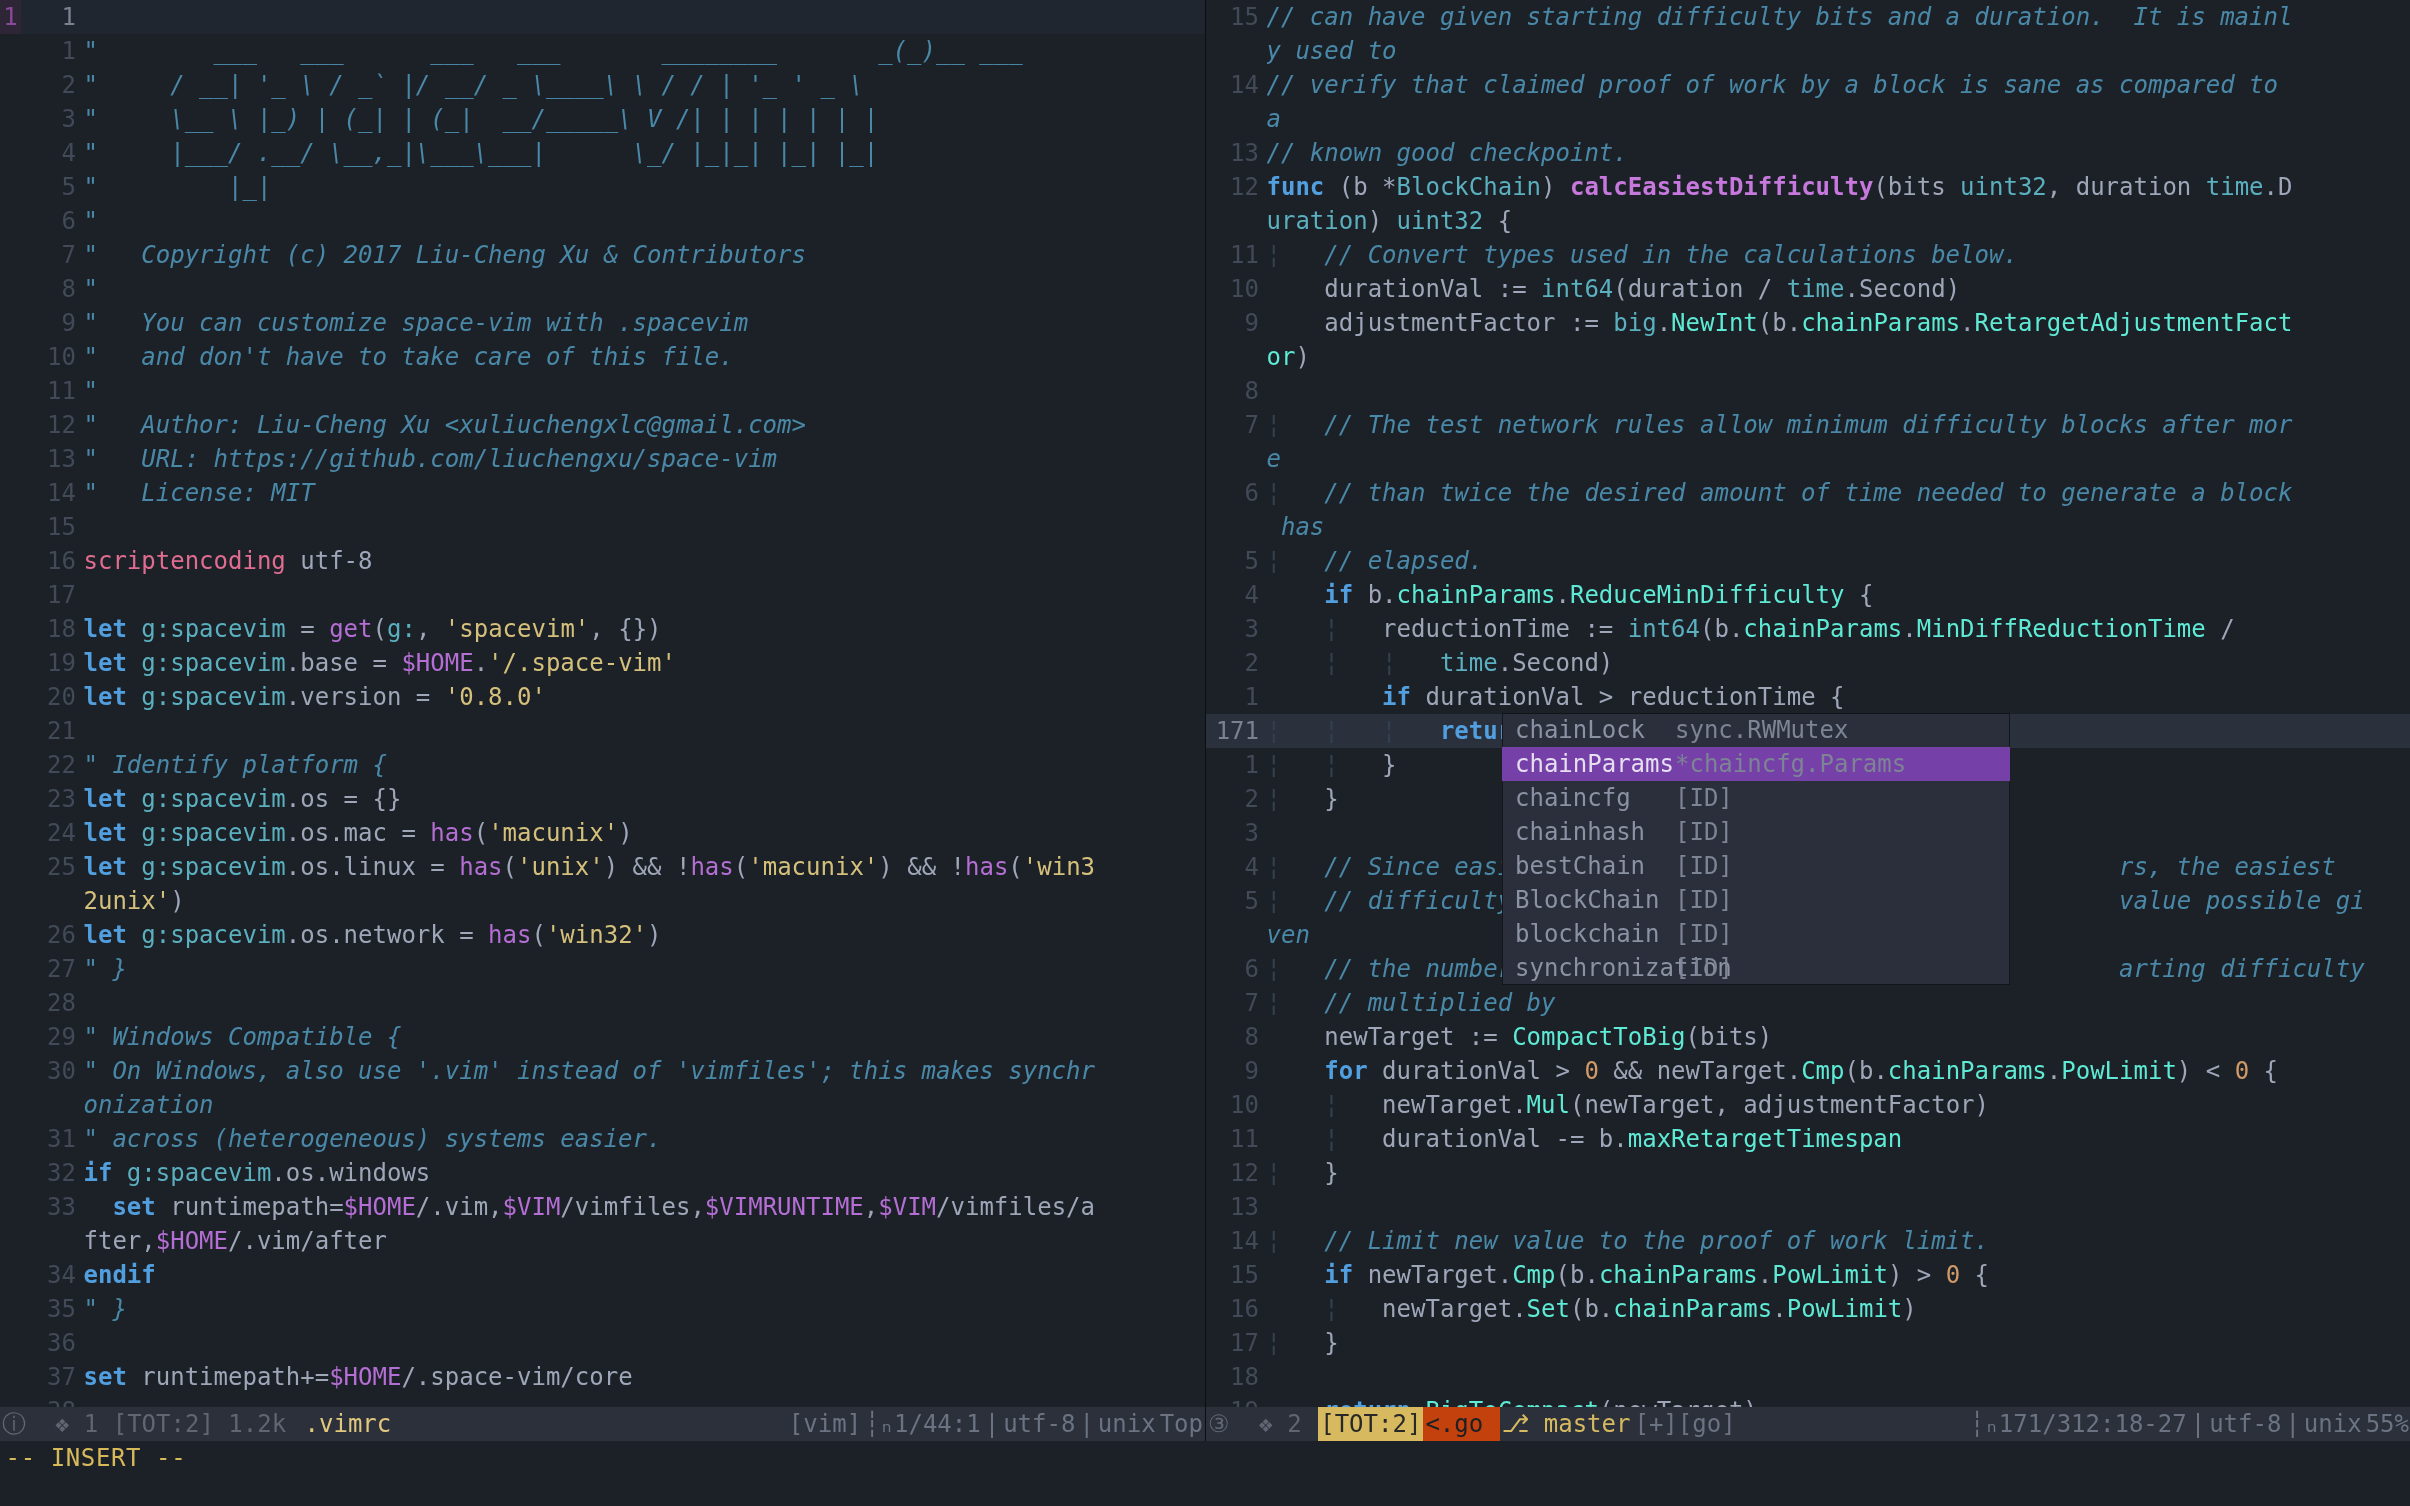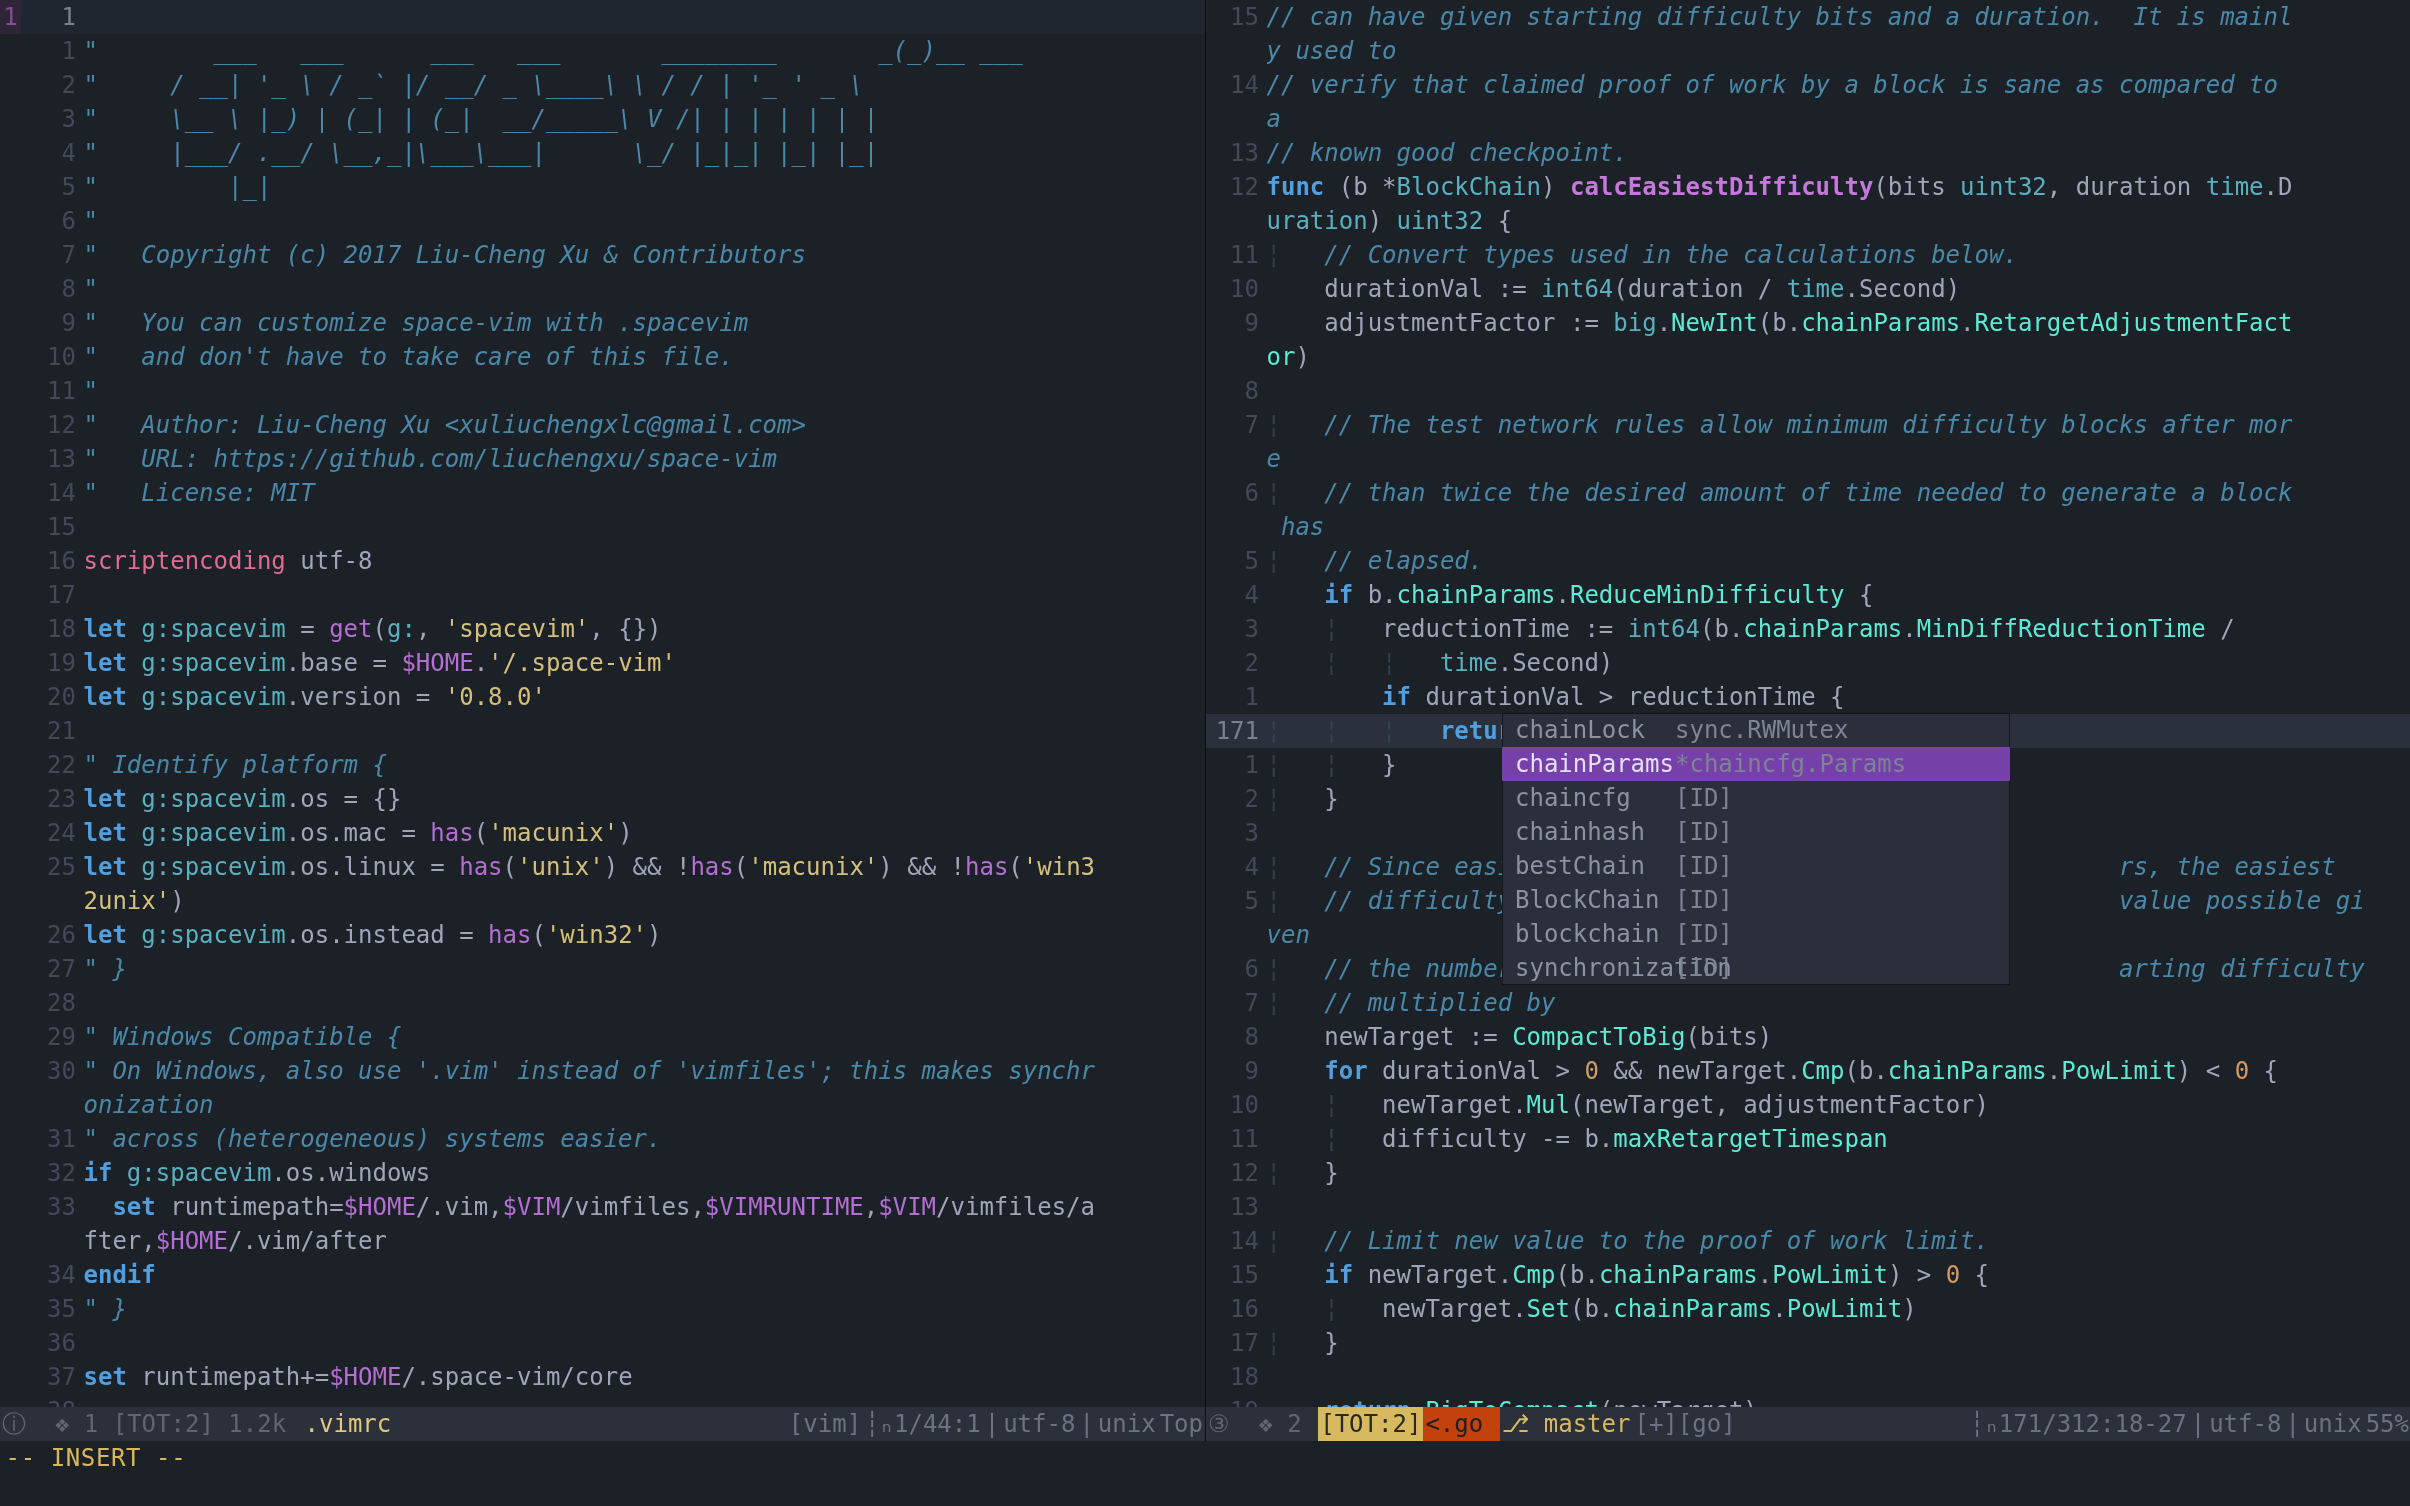--- a/index.html
+++ b/index.html
@@ -160,21 +160,21 @@
         <div class="row "><div class="left-sign blank"> </div><div class="gutter"><span>17</span></div><div class="txt"><span class="c-comment"></span></div></div>
         <div class="row "><div class="left-sign blank"> </div><div class="gutter"><span>18</span></div><div class="txt"><span class="c-key">let</span><span class="c-type"> g:spacevim</span><span class="c-plain"> = </span><span class="c-purple">get</span><span class="c-plain">(</span><span class="c-type">g:</span><span class="c-plain">, </span><span class="c-str">'spacevim'</span><span class="c-plain">, {})</span></div></div>
         <div class="row "><div class="left-sign blank"> </div><div class="gutter"><span>19</span></div><div class="txt"><span class="c-key">let</span><span class="c-type"> g:spacevim</span><span class="c-plain">.base = </span><span class="c-purple">$HOME</span><span class="c-plain">.</span><span class="c-str">'/.space-vim'</span></div></div>
         <div class="row "><div class="left-sign blank"> </div><div class="gutter"><span>20</span></div><div class="txt"><span class="c-key">let</span><span class="c-type"> g:spacevim</span><span class="c-plain">.version = </span><span class="c-str">'0.8.0'</span></div></div>
         <div class="row "><div class="left-sign blank"> </div><div class="gutter"><span>21</span></div><div class="txt"><span class="c-comment"></span></div></div>
         <div class="row "><div class="left-sign blank"> </div><div class="gutter"><span>22</span></div><div class="txt"><span class="c-comment">" Identify platform {</span></div></div>
         <div class="row "><div class="left-sign blank"> </div><div class="gutter"><span>23</span></div><div class="txt"><span class="c-key">let</span><span class="c-type"> g:spacevim</span><span class="c-plain">.os = {}</span></div></div>
         <div class="row "><div class="left-sign blank"> </div><div class="gutter"><span>24</span></div><div class="txt"><span class="c-key">let</span><span class="c-type"> g:spacevim</span><span class="c-plain">.os.mac = </span><span class="c-purple">has</span><span class="c-plain">(</span><span class="c-str">'macunix'</span><span class="c-plain">)</span></div></div>
         <div class="row "><div class="left-sign blank"> </div><div class="gutter"><span>25</span></div><div class="txt"><span class="c-key">let</span><span class="c-type"> g:spacevim</span><span class="c-plain">.os.linux = </span><span class="c-purple">has</span><span class="c-plain">(</span><span class="c-str">'unix'</span><span class="c-plain">) &amp;&amp; !</span><span class="c-purple">has</span><span class="c-plain">(</span><span class="c-str">'macunix'</span><span class="c-plain">) &amp;&amp; !</span><span class="c-purple">has</span><span class="c-plain">(</span><span class="c-str">'win3</span></div></div>
         <div class="row "><div class="left-sign blank"> </div><div class="gutter"><span> </span></div><div class="txt"><span class="c-str">2unix'</span><span class="c-plain">)</span></div></div>
-        <div class="row "><div class="left-sign blank"> </div><div class="gutter"><span>26</span></div><div class="txt"><span class="c-key">let</span><span class="c-type"> g:spacevim</span><span class="c-plain">.os.instead = </span><span class="c-purple">has</span><span class="c-plain">(</span><span class="c-str">'win32'</span><span class="c-plain">)</span></div></div>
+        <div class="row "><div class="left-sign blank"> </div><div class="gutter"><span>26</span></div><div class="txt"><span class="c-key">let</span><span class="c-type"> g:spacevim</span><span class="c-plain">.os.network = </span><span class="c-purple">has</span><span class="c-plain">(</span><span class="c-str">'win32'</span><span class="c-plain">)</span></div></div>
         <div class="row "><div class="left-sign blank"> </div><div class="gutter"><span>27</span></div><div class="txt"><span class="c-comment">" }</span></div></div>
         <div class="row "><div class="left-sign blank"> </div><div class="gutter"><span>28</span></div><div class="txt"><span class="c-comment"></span></div></div>
         <div class="row "><div class="left-sign blank"> </div><div class="gutter"><span>29</span></div><div class="txt"><span class="c-comment">" Windows Compatible {</span></div></div>
         <div class="row "><div class="left-sign blank"> </div><div class="gutter"><span>30</span></div><div class="txt"><span class="c-comment">" On Windows, also use '.vim' instead of 'vimfiles'; this makes synchr</span></div></div>
         <div class="row "><div class="left-sign blank"> </div><div class="gutter"><span> </span></div><div class="txt"><span class="c-comment">onization</span></div></div>
         <div class="row "><div class="left-sign blank"> </div><div class="gutter"><span>31</span></div><div class="txt"><span class="c-comment">" across (heterogeneous) systems easier.</span></div></div>
         <div class="row "><div class="left-sign blank"> </div><div class="gutter"><span>32</span></div><div class="txt"><span class="c-key">if</span><span class="c-type"> g:spacevim</span><span class="c-plain">.os.windows</span></div></div>
         <div class="row "><div class="left-sign blank"> </div><div class="gutter"><span>33</span></div><div class="txt"><span class="c-key">  set</span><span class="c-plain"> runtimepath</span><span class="c-plain">=</span><span class="c-purple">$HOME</span><span class="c-plain">/.vim,</span><span class="c-purple">$VIM</span><span class="c-plain">/vimfiles,</span><span class="c-purple">$VIMRUNTIME</span><span class="c-plain">,</span><span class="c-purple">$VIM</span><span class="c-plain">/vimfiles/a</span></div></div>
         <div class="row "><div class="left-sign blank"> </div><div class="gutter"><span> </span></div><div class="txt"><span class="c-plain">fter,</span><span class="c-purple">$HOME</span><span class="c-plain">/.vim/after</span></div></div>
         <div class="row "><div class="left-sign blank"> </div><div class="gutter"><span>34</span></div><div class="txt"><span class="c-key">endif</span></div></div>
@@ -225,21 +225,21 @@
         <div class="row"><div class="gutter rel"><span>2</span></div><div class="txt"><span class="c-indent">¦   </span><span class="c-plain">}</span></div></div>
         <div class="row"><div class="gutter rel"><span>3</span></div><div class="txt"><span class="c-plain"></span></div></div>
         <div class="row"><div class="gutter rel"><span>4</span></div><div class="txt"><span class="c-indent">¦   </span><span class="c-comment">// Since easier                                        rs, the easiest</span></div></div>
         <div class="row"><div class="gutter rel"><span>5</span></div><div class="txt"><span class="c-indent">¦   </span><span class="c-comment">// difficulty fo                                       value possible gi</span></div></div>
         <div class="row"><div class="gutter rel"><span> </span></div><div class="txt"><span class="c-comment">ven</span></div></div>
         <div class="row"><div class="gutter rel"><span>6</span></div><div class="txt"><span class="c-indent">¦   </span><span class="c-comment">// the number of                                       arting difficulty</span></div></div>
         <div class="row"><div class="gutter rel"><span>7</span></div><div class="txt"><span class="c-indent">¦   </span><span class="c-comment">// multiplied by                                       </span></div></div>
         <div class="row"><div class="gutter rel"><span>8</span></div><div class="txt"><span class="c-plain">    newTarget := </span><span class="c-field">CompactToBig</span><span class="c-plain">(bits)</span></div></div>
         <div class="row"><div class="gutter rel"><span>9</span></div><div class="txt"><span class="c-plain">    </span><span class="c-key">for </span><span class="c-plain">durationVal &gt; </span><span class="c-num">0</span><span class="c-plain"> &amp;&amp; newTarget.</span><span class="c-field">Cmp</span><span class="c-plain">(b.</span><span class="c-field">chainParams</span><span class="c-plain">.</span><span class="c-field">PowLimit</span><span class="c-plain">) &lt; </span><span class="c-num">0</span><span class="c-plain"> {</span></div></div>
         <div class="row"><div class="gutter rel"><span>10</span></div><div class="txt"><span class="c-indent">    ¦   </span><span class="c-plain">newTarget.</span><span class="c-field">Mul</span><span class="c-plain">(newTarget, adjustmentFactor)</span></div></div>
-        <div class="row"><div class="gutter rel"><span>11</span></div><div class="txt"><span class="c-indent">    ¦   </span><span class="c-plain">difficulty -= b.</span><span class="c-field">maxRetargetTimespan</span></div></div>
+        <div class="row"><div class="gutter rel"><span>11</span></div><div class="txt"><span class="c-indent">    ¦   </span><span class="c-plain">durationVal -= b.</span><span class="c-field">maxRetargetTimespan</span></div></div>
         <div class="row"><div class="gutter rel"><span>12</span></div><div class="txt"><span class="c-indent">¦   </span><span class="c-plain">}</span></div></div>
         <div class="row"><div class="gutter rel"><span>13</span></div><div class="txt"><span class="c-plain"></span></div></div>
         <div class="row"><div class="gutter rel"><span>14</span></div><div class="txt"><span class="c-indent">¦   </span><span class="c-comment">// Limit new value to the proof of work limit.</span></div></div>
         <div class="row"><div class="gutter rel"><span>15</span></div><div class="txt"><span class="c-plain">    </span><span class="c-key">if </span><span class="c-plain">newTarget.</span><span class="c-field">Cmp</span><span class="c-plain">(b.</span><span class="c-field">chainParams</span><span class="c-plain">.</span><span class="c-field">PowLimit</span><span class="c-plain">) &gt; </span><span class="c-num">0</span><span class="c-plain"> {</span></div></div>
         <div class="row"><div class="gutter rel"><span>16</span></div><div class="txt"><span class="c-indent">    ¦   </span><span class="c-plain">newTarget.</span><span class="c-field">Set</span><span class="c-plain">(b.</span><span class="c-field">chainParams</span><span class="c-plain">.</span><span class="c-field">PowLimit</span><span class="c-plain">)</span></div></div>
         <div class="row"><div class="gutter rel"><span>17</span></div><div class="txt"><span class="c-indent">¦   </span><span class="c-plain">}</span></div></div>
         <div class="row"><div class="gutter rel"><span>18</span></div><div class="txt"><span class="c-plain"></span></div></div>
         <div class="row"><div class="gutter rel"><span>19</span></div><div class="txt"><span class="c-plain">    </span><span class="c-key">return </span><span class="c-field">BigToCompact</span><span class="c-plain">(newTarget)</span></div></div>
       </div>
     <div class="status">

